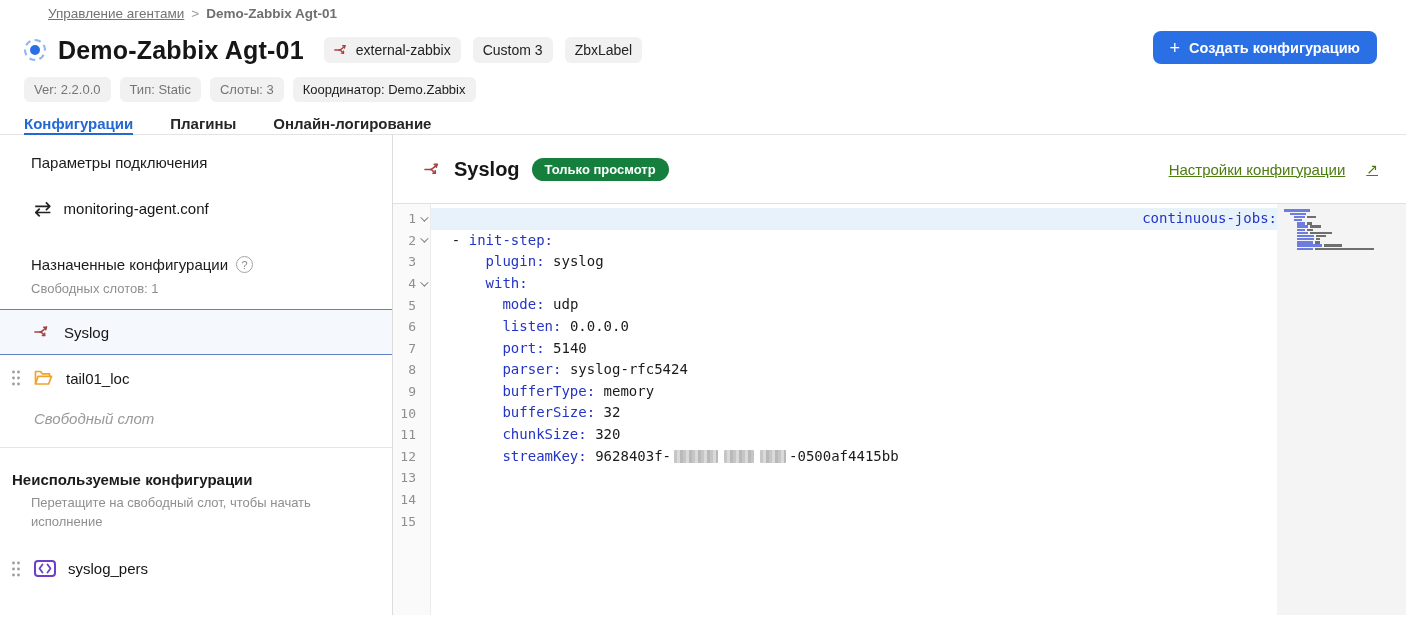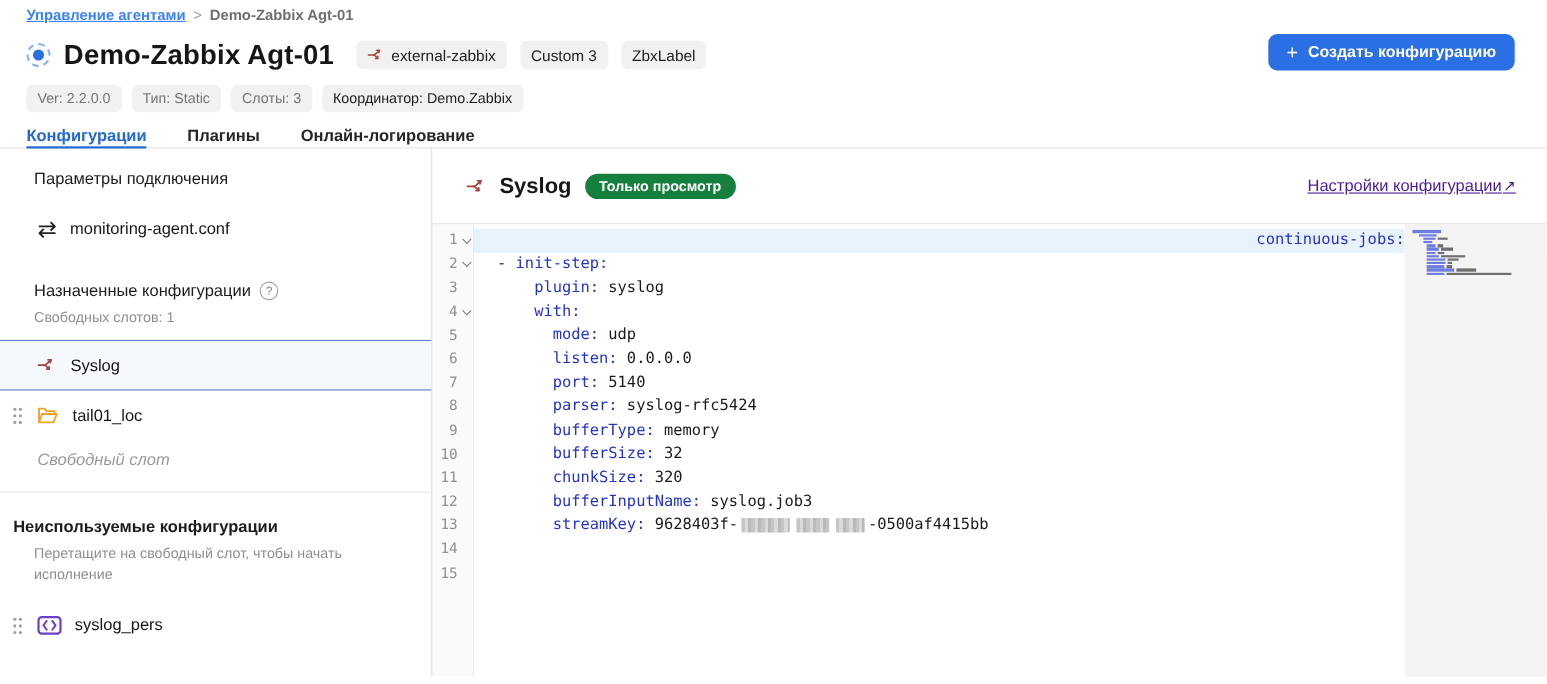--- a/index.html
+++ b/index.html
@@ -2,21 +2,21 @@
 <html><head>
 <meta charset="utf-8">
 <style>
   * { box-sizing: border-box; margin: 0; padding: 0; }
   html,body { width:1406px; height:622px; background:#fff; overflow:hidden;
     font-family:"Liberation Sans", sans-serif; color:#1f1f1f; }
   .page { position:relative; width:1406px; height:622px; }
 
   
   .breadcrumb { padding:6px 0 0 24px; font-size:13.5px; display:flex; gap:7px; align-items:center; }
-  .breadcrumb a { color:#3b82f6; text-decoration:underline; font-weight:700; cursor:pointer; }
+  .breadcrumb a { color:#737373; text-decoration:underline; font-weight:400; cursor:pointer;margin-left:24px; }
   .breadcrumb .sep { color:#9a9a9a; }
   .breadcrumb .cur { color:#6f6f6f; font-weight:600; }
 
   
   .title-row { display:flex; align-items:center; gap:12px; padding:11px 0 0 24px; height:47px; }
   .status-ring { width:22px; height:22px; border:2px dashed #8fb6ef; border-radius:50%;
     display:flex; align-items:center; justify-content:center; flex:0 0 auto; }
   .status-dot { width:10px; height:10px; background:#2b6fe4; border-radius:50%; }
   h1.agent-title { font-size:25px; font-weight:700; color:#161616; letter-spacing:.2px; margin-right:8px; }
   .chip { background:#f1f1f1; border-radius:6px; padding:5px 10px; font-size:14px; color:#222;
@@ -51,21 +51,21 @@
   .free-slot { font-size:15px; font-style:italic; color:#9a9a9a; padding-left:34px; }
   .sb-divider { border-top:1px solid #e5e5e5; margin-top:20px; }
   .sync-icon { font-size:21px; color:#222; line-height:1; }
   .code-badge { width:22px; height:17px; border:2px solid #6b3fc6; border-radius:4px; display:flex; align-items:center; justify-content:center; background:#fff; }
 
   
   .main { flex:1; display:flex; flex-direction:column; }
   .panel-header { height:69px; display:flex; align-items:center; padding:0 28px 0 31px; border-bottom:1px solid #e0e0e0; }
   .panel-title { font-size:20px; font-weight:700; color:#161616; margin:0 12px 0 11px; }
   .view-badge { background:#15803d; color:#fff; font-size:13px; font-weight:700; padding:4px 13px; border-radius:999px; }
-  .settings-link { margin-left:auto; color:#4c1d95; font-size:15px; text-decoration:underline; cursor:pointer; display:flex; gap:1px; align-items:center; }
+  .settings-link { margin-left:auto; color:#4d7c0f; font-size:15px; text-decoration:underline; cursor:pointer; display:flex; gap:21px; align-items:center; }
   .settings-link .ext { text-decoration:none; font-size:14px; }
 
   
   .editor { flex:1; display:flex; font-family:"DejaVu Sans Mono", monospace; }
   .gutter { width:38px; flex:0 0 38px; background:#fafafa; border-right:1px solid #ececec; padding-top:4px; }
   .gut-row { height:21.6px; display:flex; align-items:center; justify-content:flex-end; padding-right:4px; }
   .gut-row .num { font-size:13px; color:#8f8f8f; text-align:right; }
   .fold { width:6px; height:6px; border-right:1.4px solid #7d7d7d; border-bottom:1.4px solid #7d7d7d;
     transform:rotate(45deg) translateY(-2px); display:inline-block; margin-left:4px; }
   .fold.hide { visibility:hidden; }
@@ -291,21 +291,20 @@
             <div class="code-line"><span class="plain">  - </span><span class="key">init-step:</span><span class="plain"></span></div>
             <div class="code-line"><span class="plain">      </span><span class="key">plugin:</span><span class="plain"> syslog</span></div>
             <div class="code-line"><span class="plain">      </span><span class="key">with:</span><span class="plain"></span></div>
             <div class="code-line"><span class="plain">        </span><span class="key">mode:</span><span class="plain"> udp</span></div>
             <div class="code-line"><span class="plain">        </span><span class="key">listen:</span><span class="plain"> 0.0.0.0</span></div>
             <div class="code-line"><span class="plain">        </span><span class="key">port:</span><span class="plain"> 5140</span></div>
             <div class="code-line"><span class="plain">        </span><span class="key">parser:</span><span class="plain"> syslog-rfc5424</span></div>
             <div class="code-line"><span class="plain">        </span><span class="key">bufferType:</span><span class="plain"> memory</span></div>
             <div class="code-line"><span class="plain">        </span><span class="key">bufferSize:</span><span class="plain"> 32</span></div>
             <div class="code-line"><span class="plain">        </span><span class="key">chunkSize:</span><span class="plain"> 320</span></div>
-            <div class="code-line"><span class="plain">        </span><span class="key">bufferInputName:</span><span class="plain"> syslog.job3</span></div>
             <div class="code-line"><span class="plain">        </span><span class="key">streamKey:</span><span class="plain"> 9628403f-</span><span class="redact" style="width: 44px;"></span><span class="redact" style="width: 30px;"></span><span class="redact" style="width: 26px;"></span><span class="plain">-0500af4415bb</span></div>
             <div class="code-line"><span class="plain"></span><span class="key"></span><span class="plain"></span></div>
             <div class="code-line"><span class="plain"></span><span class="key"></span><span class="plain"></span></div>
           </div>
         <div class="minimap">
             <div class="mm-row">
               <span class="mm-b" style="margin-left: 0px; width: 25.6px;"></span>
             </div>
             <div class="mm-row">
               <span class="mm-b" style="margin-left: 6.4px; width: 16px;"></span>

